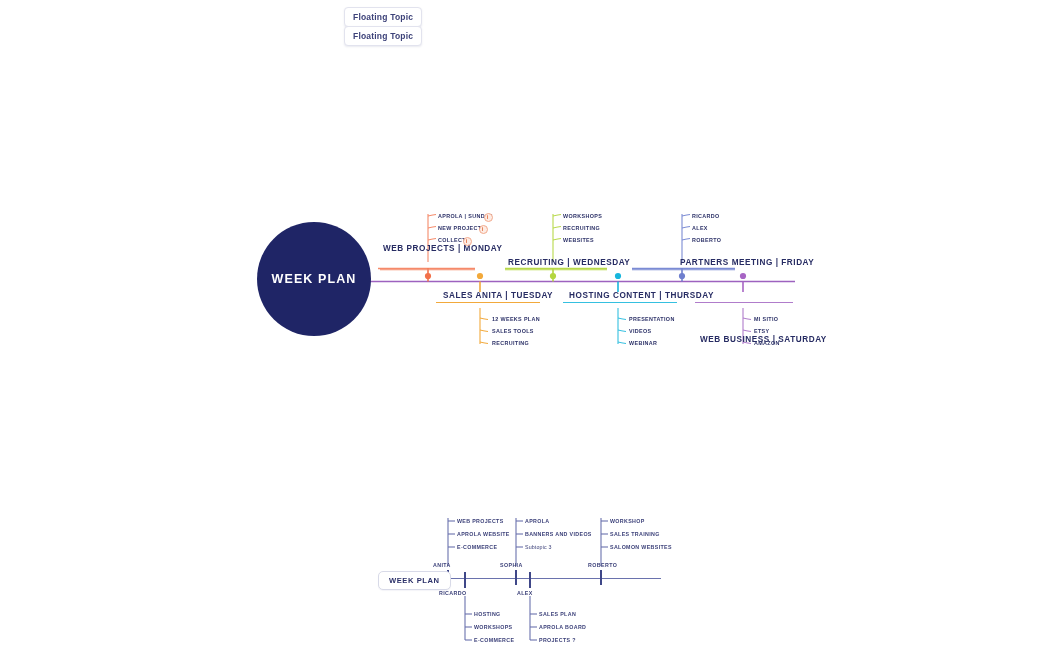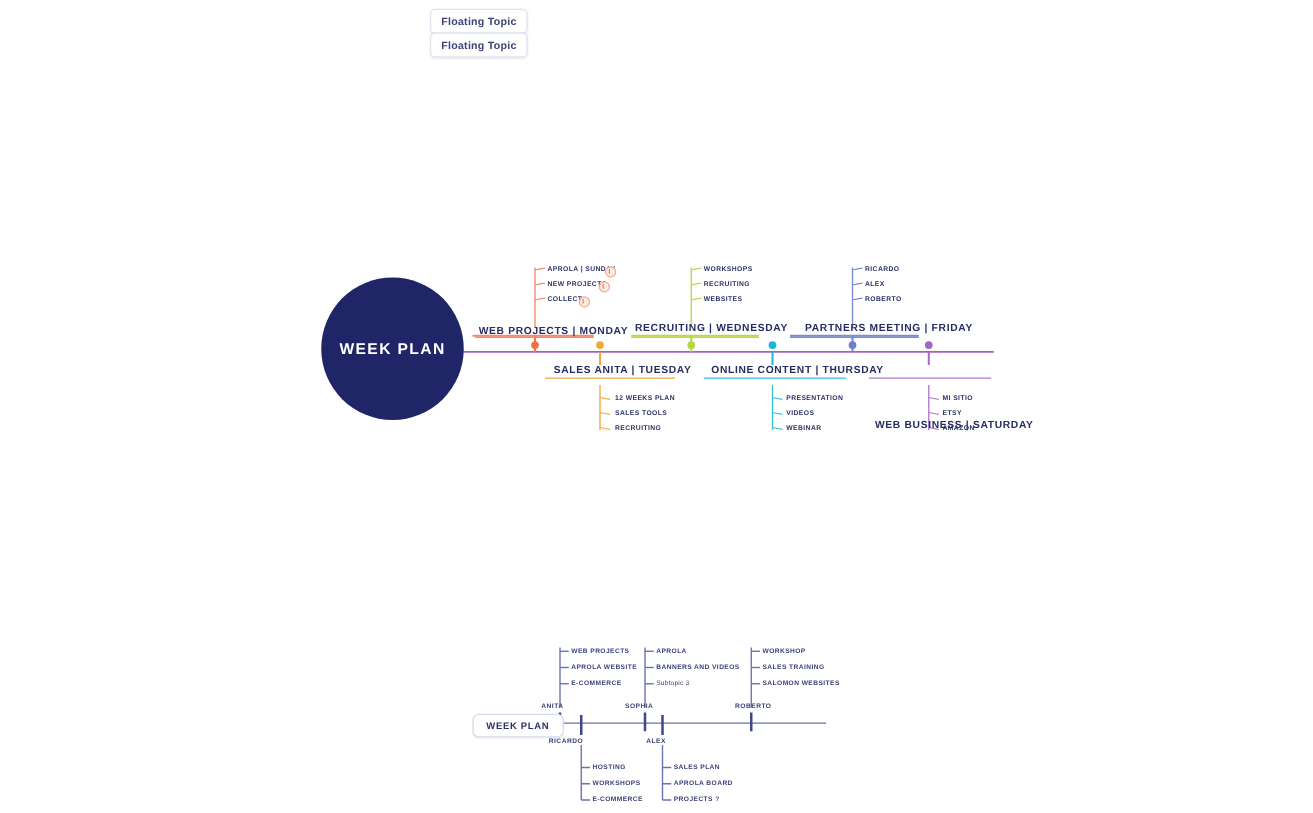--- a/index.html
+++ b/index.html
@@ -163,25 +163,25 @@
     <line x1="530" y1="596" x2="530" y2="640" stroke="#6a72ad" stroke-width="1.1"></line>
     <line x1="530" y1="614" x2="537" y2="614" stroke="#6a72ad" stroke-width="1.1"></line>
     <line x1="530" y1="627" x2="537" y2="627" stroke="#6a72ad" stroke-width="1.1"></line>
     <line x1="530" y1="640" x2="537" y2="640" stroke="#6a72ad" stroke-width="1.1"></line>
   </svg>
 
   <div class="hub">
     <span>WEEK PLAN</span>
   </div>
 
-  <div class="mainlabel" style="left:383px;top:260px;">WEB PROJECTS | MONDAY</div>
+  <div class="mainlabel" style="left:383px;top:244px;">WEB PROJECTS | MONDAY</div>
   <div class="mainlabel" style="left:443px;top:291px;">SALES ANITA | TUESDAY</div>
   <div class="mainlabel" style="left:508px;top:258px;">RECRUITING | WEDNESDAY</div>
-  <div class="mainlabel" style="left:569px;top:291px;">ONLINE CONTENT | THURSDAY</div>
-  <div class="mainlabel" style="left:600px;top:258px;padding-left:44px;">PARTNERS MEETING | FRIDAY</div>
+  <div class="mainlabel" style="left:569px;top:291px;">HOSTING CONTENT | THURSDAY</div>
+  <div class="mainlabel" style="left:636px;top:258px;padding-left:44px;">PARTNERS MEETING | FRIDAY</div>
   <div class="mainlabel" style="left:700px;top:291px;margin-top:44px;">WEB BUSINESS | SATURDAY</div>
 
   <div class="sublabel" style="left:438px;top:213px;">APROLA | SUNDAY</div>
   <div class="badge" style="left:484px;top:213px;"></div>
   <div class="sublabel" style="left:438px;top:225px;">NEW PROJECTS</div>
   <div class="badge" style="left:479px;top:225px;"></div>
   <div class="sublabel" style="left:438px;top:237px;">COLLECT</div>
   <div class="badge" style="left:463px;top:237px;"></div>
 
   <div class="sublabel" style="left:563px;top:213px;">WORKSHOPS</div>

